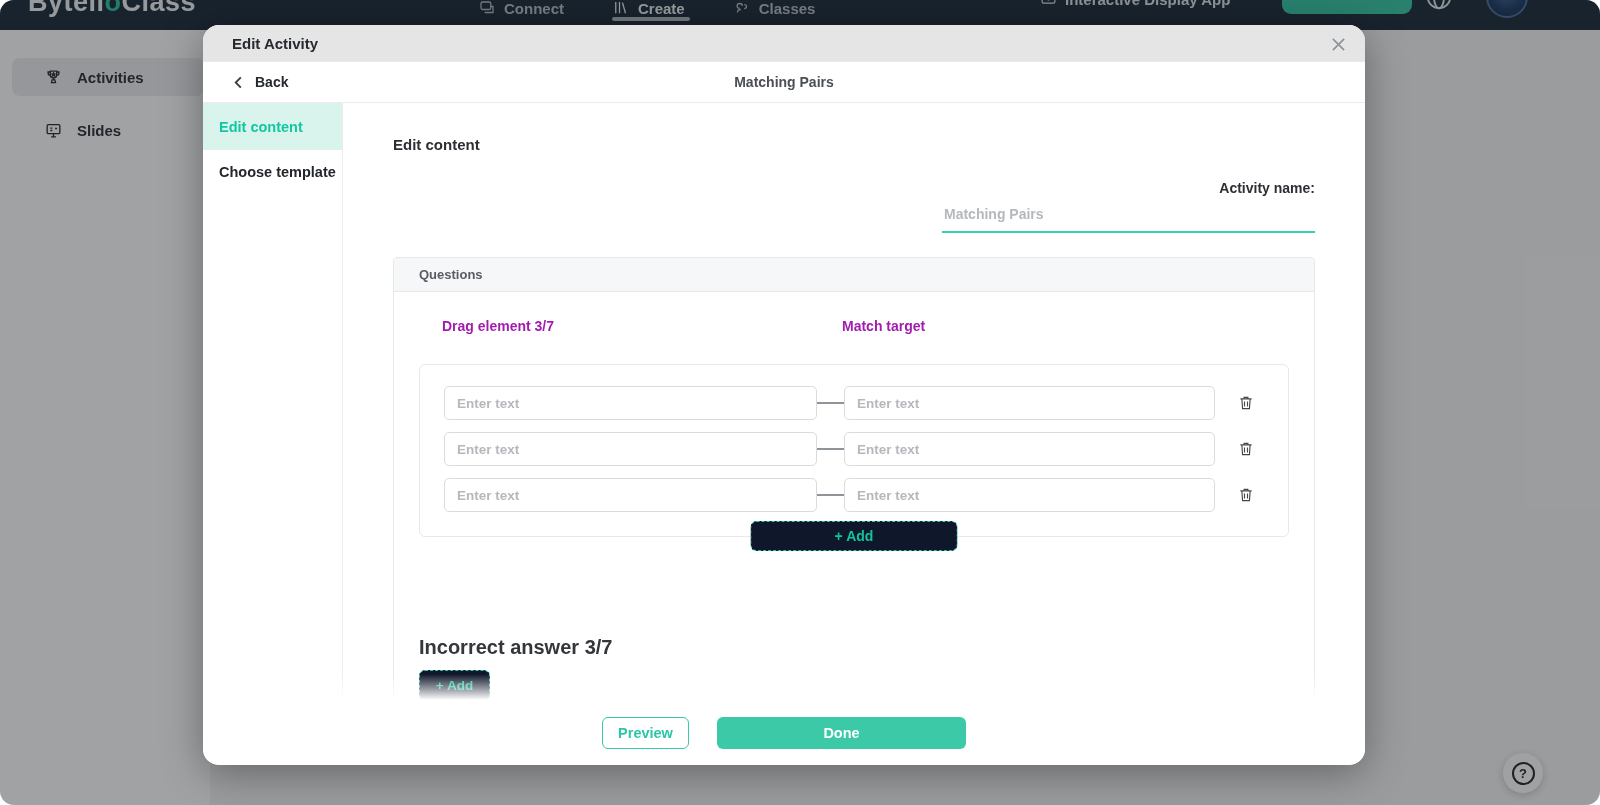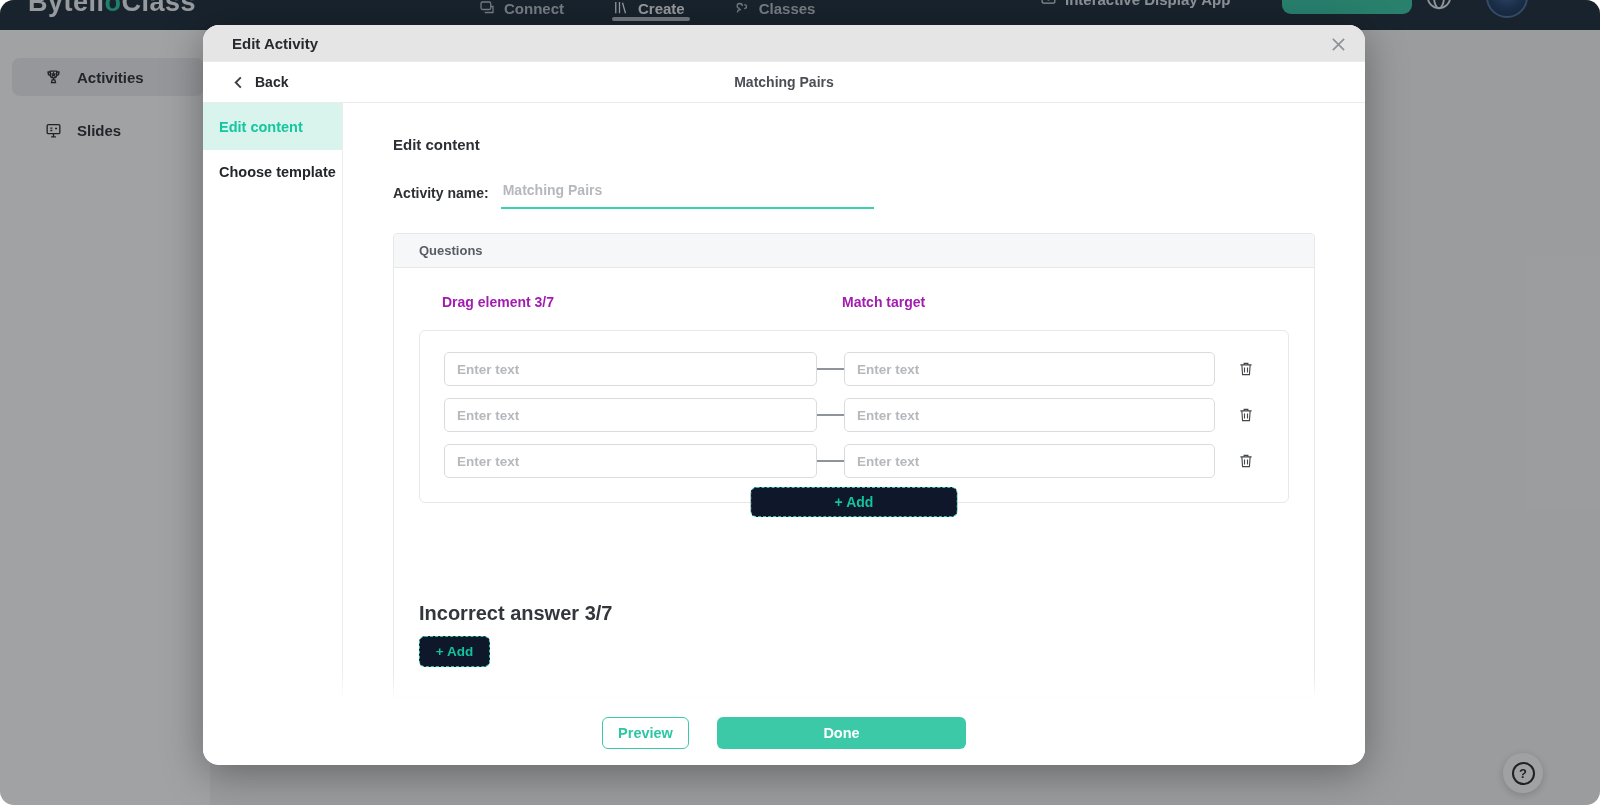--- a/index.html
+++ b/index.html
@@ -61,35 +61,35 @@
 
   .modal-body { position:relative; height:662px; display:flex; }
   .modal-rail { width:140px; border-right:1px solid #ededee; flex-shrink:0; }
   .rail-tab { height:47px; display:flex; align-items:center; padding-left:16px; font-size:14.5px; font-weight:bold;
               color:#23262a; cursor:pointer; white-space:nowrap; }
   .rail-tab.active { background:#d8f4ec; color:#14c7a0; }
   .rail-tab + .rail-tab { height:44px; }
 
   .modal-content { flex:1; padding:33px 50px 0 50px; overflow:hidden; }
   .content-heading { font-size:15px; font-weight:bold; color:#2c2f33; }
-  .activity-row { margin-top:27px; display:flex; align-items:flex-end; }
+  .activity-row { margin-top:27px; display:flex; align-items:flex-end;flex-direction:column; }
   .activity-label { font-size:14px; font-weight:bold; color:#2c2f33; padding-bottom:8px; }
   .activity-input { margin-left:12px; width:373px; border:none; border-bottom:2px solid #3ad0ac;
                     padding:2px 2px 9px 2px; font-family:inherit; font-size:14px; font-weight:bold;
                     color:#3a3f45; outline:none; background:transparent; }
   .activity-input::placeholder { color:#b5b8bc; font-weight:bold; }
 
   .questions-card { margin-top:24px; border:1px solid #e7e8ea; border-radius:4px; background:#fff; }
   .q-header { height:34px; background:#f6f7f8; border-bottom:1px solid #e7e8ea; display:flex; align-items:center;
               padding-left:25px; border-radius:4px 4px 0 0; font-size:13px; font-weight:bold; color:#585d64; }
   .q-body { padding:26px 25px 30px 25px; }
   .q-cols { display:flex; padding-left:23px; }
   .q-col { font-size:14px; font-weight:bold; color:#a21caf; }
   .q-col.first { width:400px; }
-  .rows-panel { margin-top:20px; border:1px solid #e7e8ea; border-radius:6px; padding:21px 24px 24px 24px; position:relative; }
+  .rows-panel { margin-top:30px; border:1px solid #e7e8ea; border-radius:6px; padding:21px 24px 24px 24px; position:relative; }
   .pair-row { display:flex; align-items:center; margin-bottom:12px; }
   .pair-row:last-of-type { margin-bottom:0; }
   .pair-input { height:34px; border:1px solid #d9dbdd; border-radius:5px; padding:0 12px; font-family:inherit;
                 font-size:13.5px; font-weight:bold; color:#3a3f45; outline:none; }
   .pair-input::placeholder { color:#b5b8bc; font-weight:bold; }
   .pair-input.left { width:373px; }
   .pair-input.right { width:371px; }
   .connector { width:27px; height:1.5px; background:#8f949a; flex-shrink:0; }
   .trash-btn { margin-left:auto; width:24px; height:24px; border:none; background:none; cursor:pointer;
                display:flex; align-items:center; justify-content:center; margin-right:6px; }

